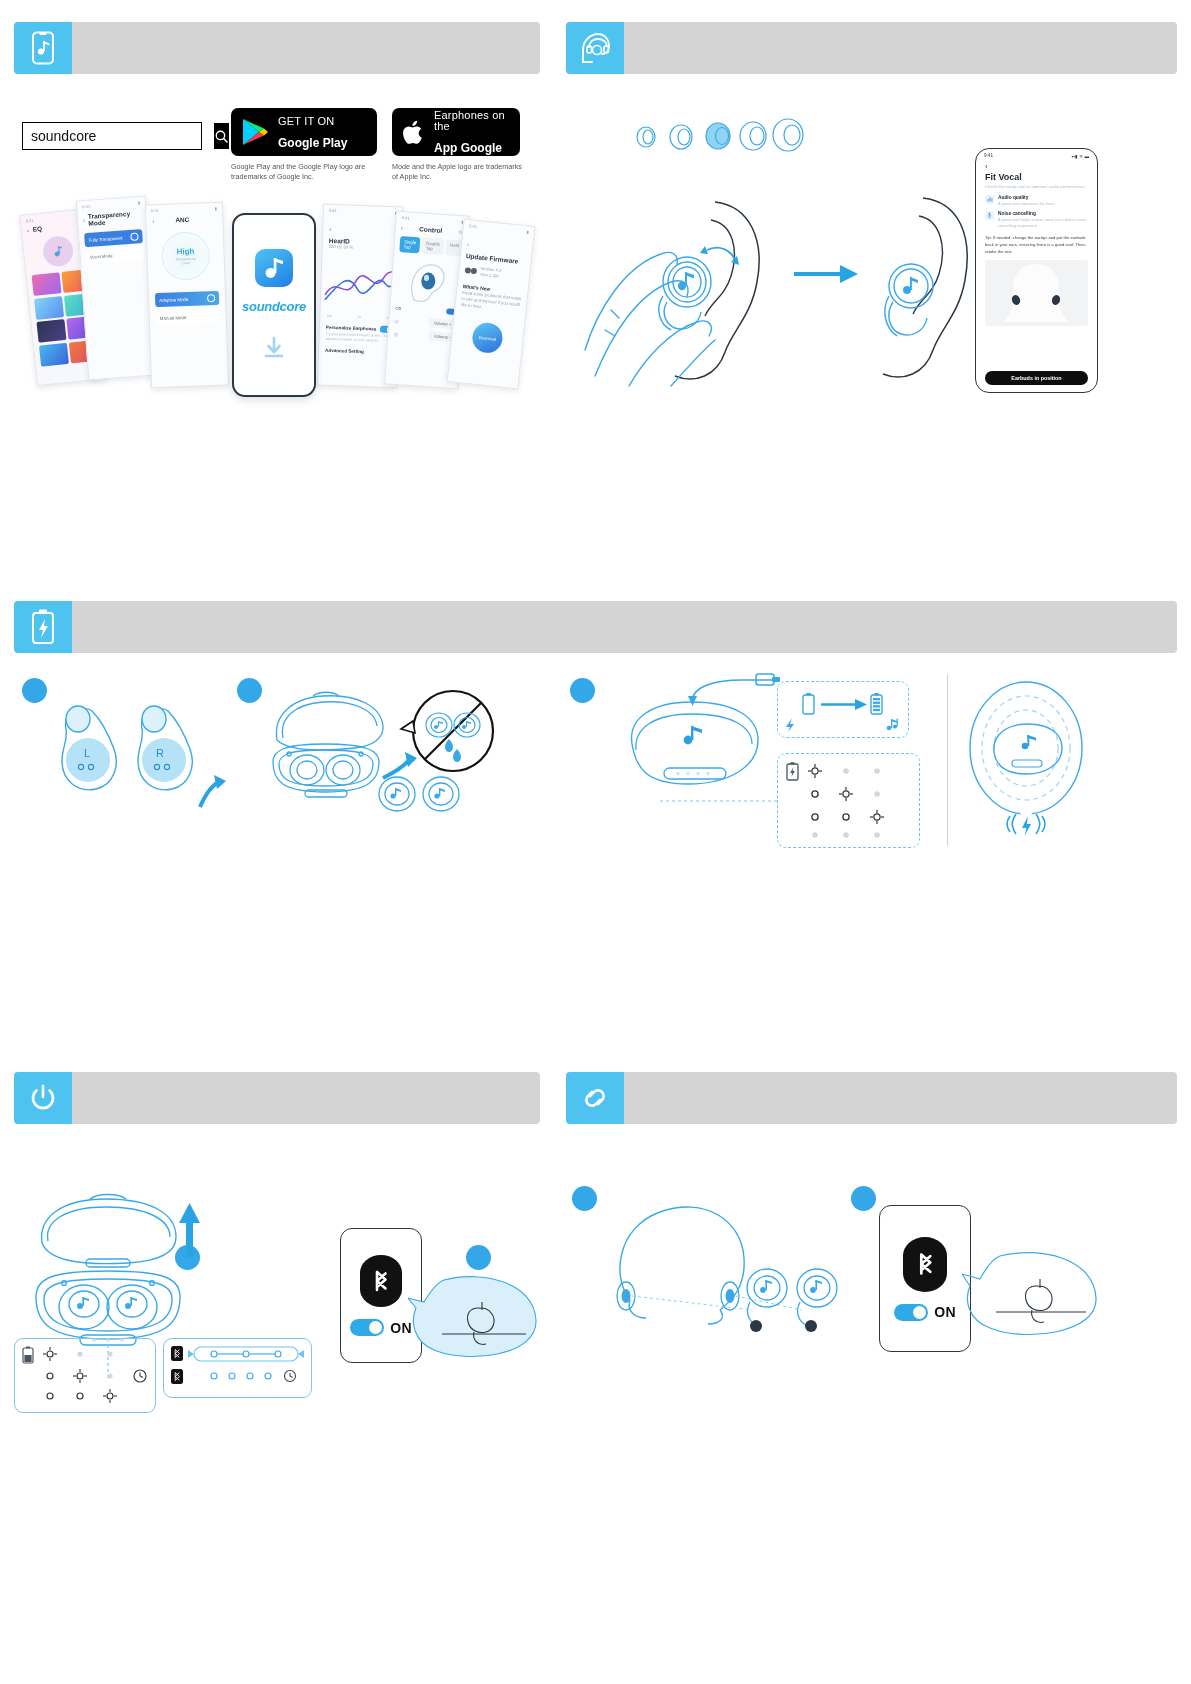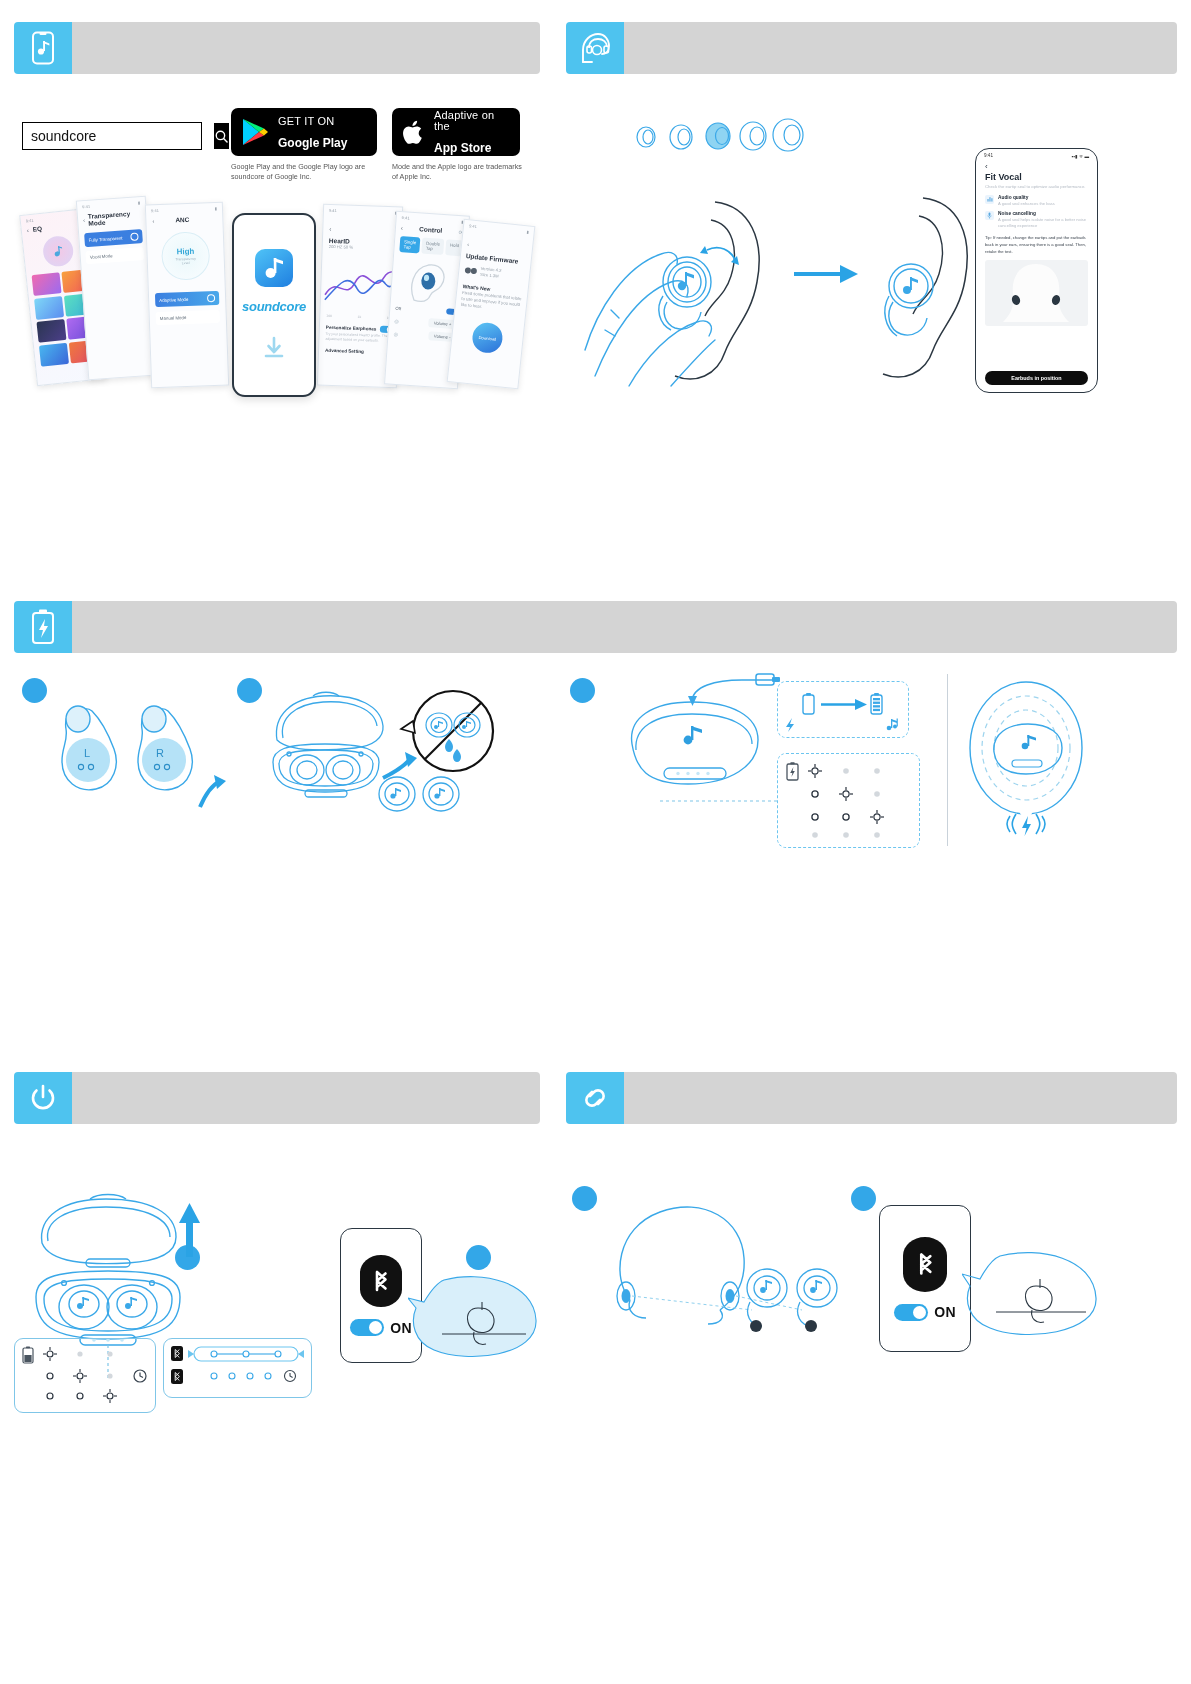--- a/index.html
+++ b/index.html
@@ -150,30 +150,30 @@
     <path d="M2 2 L18 15 L2 28 Z" fill="#00d0ff"></path>
     <path d="M2 2 L18 15 L23 11.5 Z" fill="#00f07a"></path>
     <path d="M2 28 L18 15 L23 18.5 Z" fill="#ff3a44"></path>
     <path d="M23 11.5 L27 15 L23 18.5 L18 15 Z" fill="#ffce00"></path>
   </svg>
   <div class="b-txt" style="margin-left:9px;">
     <span class="b-small">GET IT ON</span>
     <span class="b-big">Google Play</span>
   </div>
 </div>
-<div class="tm-note" style="left:231px;top:162px;">Google Play and the Google Play logo are soundcore of Google Inc.</div>
+<div class="tm-note" style="left:231px;top:162px;">Google Play and the Google Play logo are trademarks of Google Inc.</div>
 
 <div class="badge" style="left:392px;top:108px;width:128px;height:48px;padding:0 10px;">
   <svg width="24" height="29" viewBox="0 0 24 29" style="flex:0 0 auto;">
     <path d="M16.7 15.2c0-3 2.4-4.4 2.5-4.5-1.4-2-3.5-2.3-4.2-2.3-1.8-.2-3.5 1-4.4 1-.9 0-2.3-1-3.8-1-2 0-3.8 1.1-4.8 2.9-2 3.5-.5 8.7 1.5 11.6 1 1.4 2.1 3 3.6 2.9 1.5-.06 2-.9 3.8-.9s2.2.9 3.8.9c1.6 0 2.6-1.4 3.5-2.8 1.1-1.6 1.6-3.2 1.6-3.3-.04-.02-3.1-1.2-3.1-4.5z" fill="#fff"></path>
     <path d="M13.9 6.3c.8-1 1.3-2.3 1.2-3.6-1.2.05-2.6.8-3.4 1.8-.7.85-1.3 2.2-1.2 3.5 1.3.1 2.6-.7 3.4-1.7z" fill="#fff"></path>
   </svg>
   <div class="b-txt" style="margin-left:8px;">
-    <span class="b-small">Adaptive on the</span>
-    <span class="b-big">App Store</span>
+    <span class="b-small">Earphones on the</span>
+    <span class="b-big">App Google</span>
   </div>
 </div>
 <div class="tm-note" style="left:392px;top:162px;">Mode and the Apple logo are trademarks of Apple Inc.</div>
 
 <div class="phone-card" style="left:28px;top:211px;width:68px;height:170px;transform:rotate(-6deg);
             background:linear-gradient(160deg,#fdf2f7,#f6f9ff);">
   <div class="statusbar">
     <span>9:41</span>
       <span>▮</span>
   </div>

